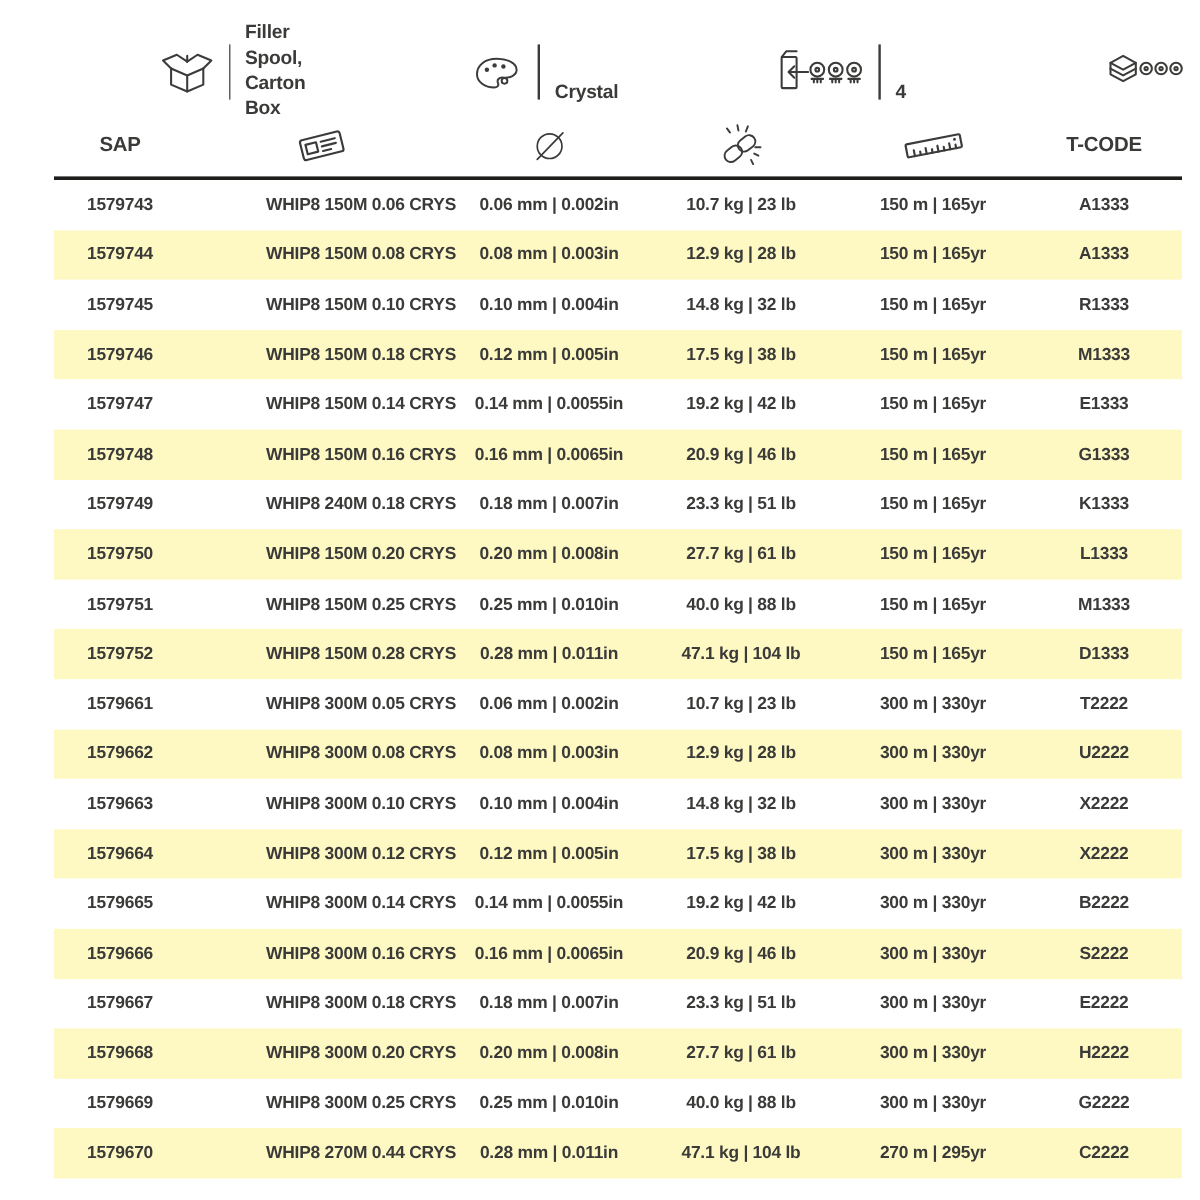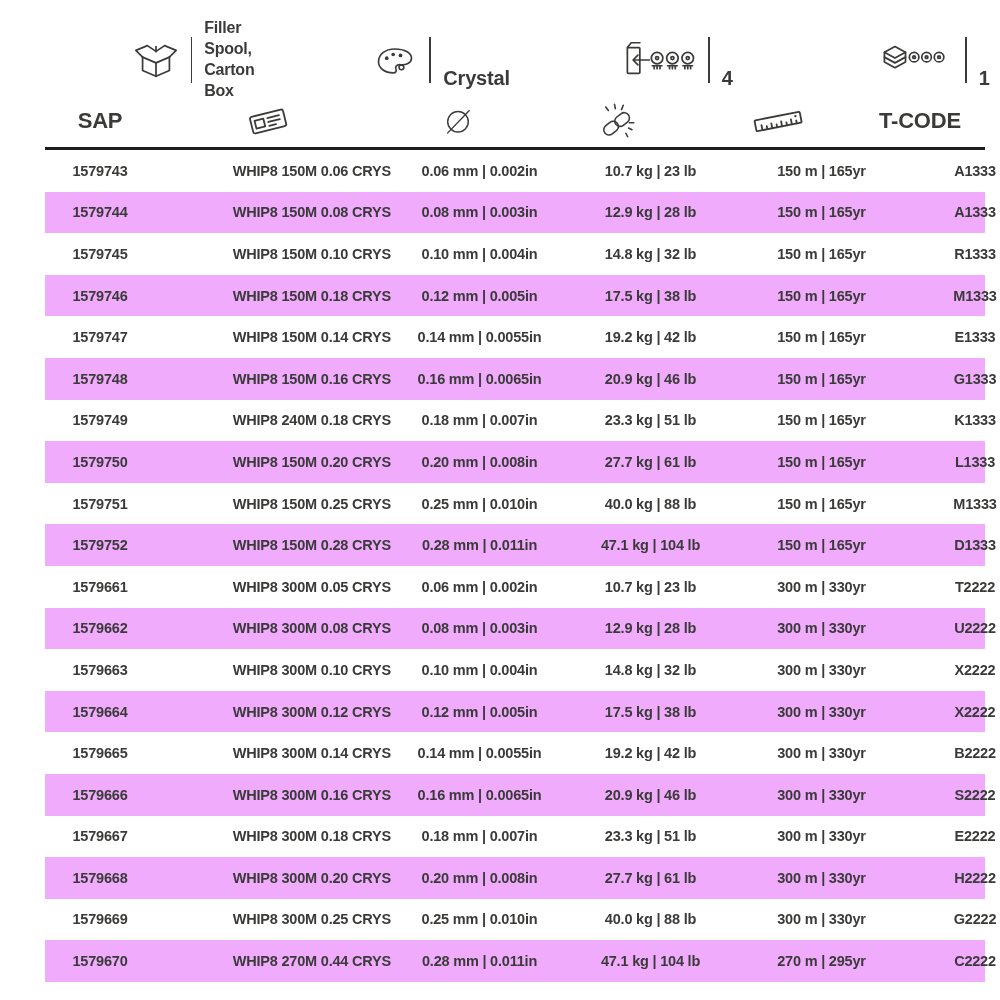--- a/index.html
+++ b/index.html
@@ -1,37 +1,37 @@
 <!DOCTYPE html>
 <html><head>
 <meta charset="utf-8">
 <style>
   * { margin:0; padding:0; box-sizing:border-box; }
   html,body { width:1000px; height:1000px; background:#ffffff; overflow:hidden;
               font-family:"Liberation Sans", sans-serif; color:#3a3a39; }
   .content { width:940px; margin-left:45px; }
 
   
-  .top-specs { display:flex; align-items:center; height:70px; margin-top:25px; }
+  .top-specs { display:flex; align-items:center; height:70px; margin-top:25px;gap:19px; }
   .spec-item { display:flex; align-items:center; }
   .spec-item .divider { width:2px; height:46px; background:#3b3b3a; margin:0 12px; }
-  .spec-value { font-size:20px; font-weight:700; letter-spacing:-0.2px;margin-top:36px; }
+  .spec-value { font-size:16px; font-weight:700; letter-spacing:-0.2px;margin-top:36px; }
   .spec-lines { font-size:16px; font-weight:700; line-height:1.3; letter-spacing:-0.2px; }
   .si-1 { margin-left:88px; }
   .si-2 { margin-left:118px; }
   .si-3 { margin-left:112px; }
   .si-4 { margin-left:148px; }
 
   
   .grid { display:grid; grid-template-columns:110px 225px 155px 165px 155px 130px; align-items:center; }
   .thead { height:55px; border-bottom:3px solid #1d1d1b; }
   .th { display:flex; justify-content:center; align-items:center;
-        font-size:22px; font-weight:700; letter-spacing:-0.2px; }
-  .rows .row { height:41.6px;gap:11px; }
-  .rows .row.striped { background:#f0abfc; }
+        font-size:17px; font-weight:700; letter-spacing:-0.2px; }
+  .rows .row { height:41.6px; }
+  .rows .row.striped { background:#fef9c3; }
   .cell { text-align:center; font-size:14.5px; font-weight:700; letter-spacing:-0.2px; white-space:nowrap; }
   .cell.name { text-align:right; padding-left:10px; }
 
   svg { display:block; }
   .ic { stroke:#3b3b3a; fill:none; stroke-width:1.8; stroke-linecap:round; stroke-linejoin:round; }
   .ic-fill { fill:#3b3b3a; stroke:none; }
 </style>
 </head>
 <body>
 

